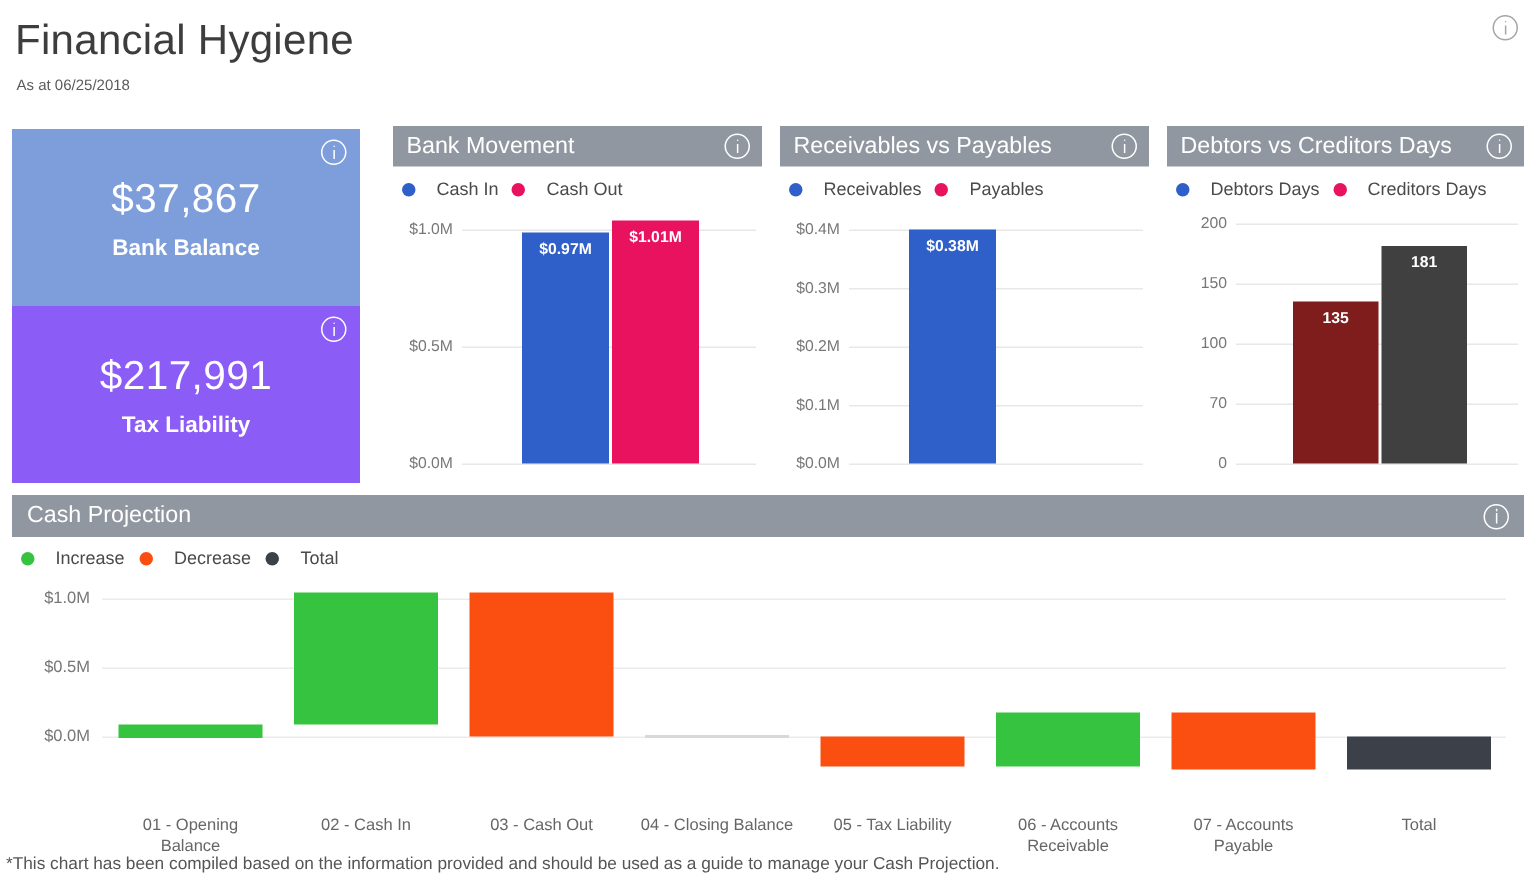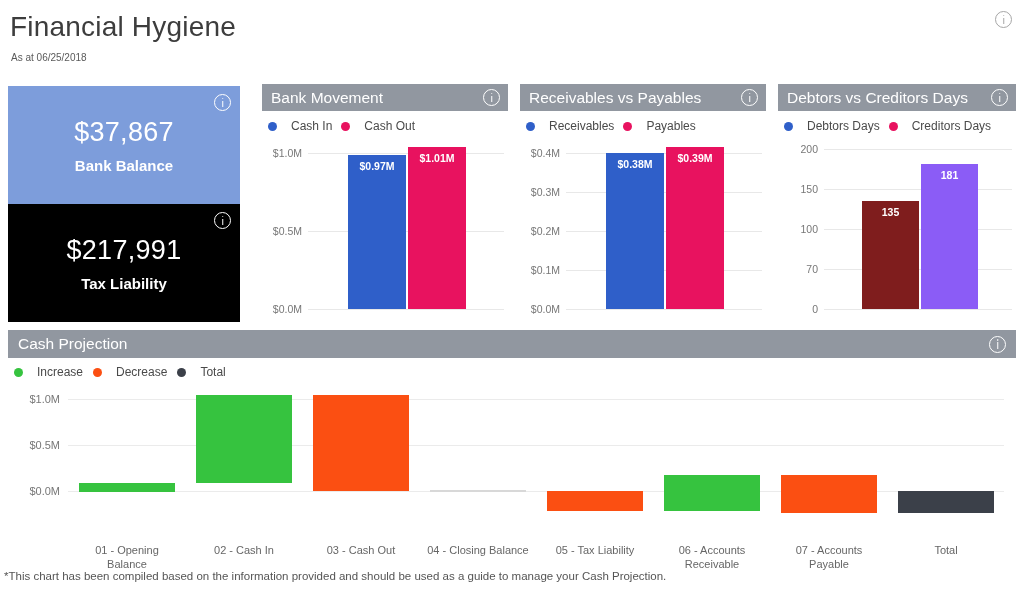--- a/index.html
+++ b/index.html
@@ -45,21 +45,21 @@
   .info-grey { color: #a6a6a6; }
   .info-white { color: #ffffff; }
 
   
   .kpi-stack { position: absolute; left: 8px; top: 86px; width: 232px; height: 236px; }
   .kpi {
     position: relative; width: 232px; height: 118px;
     color: #fff; text-align: center;
   }
   .kpi-light { background: #7d9ddb; }
-  .kpi-dark  { background: #000000; }
+  .kpi-dark  { background: #8b5cf6; }
   .kpi-value { font-size: 27px; font-weight: 400; letter-spacing: .3px; padding-top: 31px; }
   .kpi-label { font-size: 15px; font-weight: 700; padding-top: 9px; }
   .kpi-info { position: absolute; right: 9px; top: 7px; }
 
   
   .card { position: absolute; top: 84px; height: 238px; }
   .card-bank   { left: 262px; width: 246px; }
   .card-recpay { left: 520px; width: 246px; }
   .card-debcre { left: 778px; width: 238px; }
 
@@ -211,23 +211,20 @@
       <div class="gridarea">
         <div class="gridline" style="top:14px"></div>
         <div class="gridline" style="top:53px"></div>
         <div class="gridline" style="top:92px"></div>
         <div class="gridline" style="top:131px"></div>
         <div class="gridline" style="top:170px"></div>
         <div class="bars">
           <div class="bar" style="left:40px; width:58px; height:156px; bottom:8px; background:#2f5fc9;">
             <span class="bar-label">$0.38M</span>
           </div>
-          <div class="bar" style="left:100px; width:58px; height:162px; bottom:8px; background:#e8125f;">
-            <span class="bar-label">$0.39M</span>
-          </div>
         </div>
       </div>
     </div>
   </div>
 
   <div class="card card-debcre">
     <div class="card-header">
       <span class="title">Debtors vs Creditors Days</span>
       <span class="info-icon info-white"></span>
     </div>
@@ -252,21 +249,21 @@
       <div class="gridarea">
         <div class="gridline" style="top:10px"></div>
         <div class="gridline" style="top:50px"></div>
         <div class="gridline" style="top:90px"></div>
         <div class="gridline" style="top:130px"></div>
         <div class="gridline" style="top:170px"></div>
         <div class="bars">
           <div class="bar" style="left:38px; width:57px; height:108px; bottom:8px; background:#7f1d1d;">
             <span class="bar-label">135</span>
           </div>
-          <div class="bar" style="left:97px; width:57px; height:145px; bottom:8px; background:#8b5cf6;">
+          <div class="bar" style="left:97px; width:57px; height:145px; bottom:8px; background:#404040;">
             <span class="bar-label">181</span>
           </div>
         </div>
       </div>
     </div>
   </div>
 
   <div class="wf-panel">
     <div class="wf-header">
       <span class="title">Cash Projection</span>

